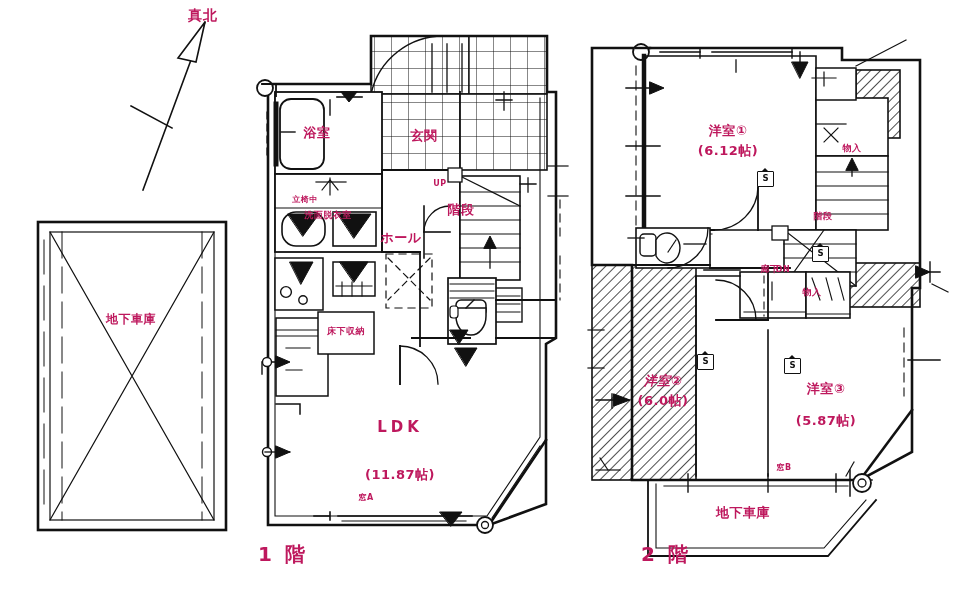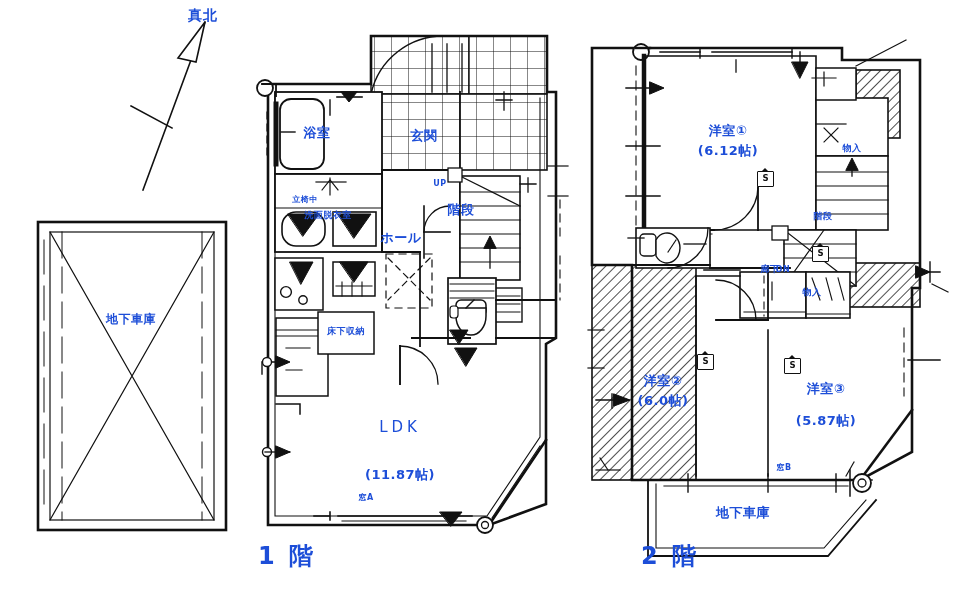--- a/index.html
+++ b/index.html
@@ -8,36 +8,36 @@
     width:961px;height:600px;overflow:hidden;position:relative;
     font-family:"DejaVu Sans","Liberation Sans",sans-serif;
     color:#111111;
   }
   #stage{position:absolute;inset:0;width:961px;height:600px;}
   svg.plan{position:absolute;left:0;top:0;width:961px;height:600px;display:block;}
 
   .lbl{
     position:absolute;
     font-family:"DejaVu Sans","Liberation Sans",sans-serif;
-    color:#1d4ed8;
+    color:#be185d;
     white-space:nowrap;
     line-height:1.08;
     letter-spacing:0.5px;
     font-weight:700;
   }
   .lbl.centered{transform:translateX(-50%);text-align:center;}
   .floor-cap{
-    font-size:24px;font-weight:700;letter-spacing:3px;
+    font-size:20px;font-weight:700;letter-spacing:3px;
   }
   .room-name{font-size:13px;}
   .room-name.big{font-size:12px;}
   .room-sz{font-size:13px;font-weight:700;}
   .tiny{font-size:9px;font-weight:700;}
   .tiny2{font-size:8px;font-weight:700;}
-  .ldk-title{font-size:15px;letter-spacing:4px;font-weight:400;}
+  .ldk-title{font-size:15px;letter-spacing:4px;font-weight:700;}
   .ldk-sub{font-size:13px;font-weight:700;letter-spacing:0.5px;margin-top:28px;}
   .north-lbl{font-size:14px;font-weight:700;letter-spacing:1px;}
   .smoke{
     position:absolute;width:15px;height:14px;
     border:1.6px solid #111;background:#fff;
     font-size:8.5px;font-weight:700;line-height:12px;text-align:center;
     border-radius:1px;
   }
   .smoke:after{
     content:"";position:absolute;left:3px;top:-4px;
@@ -324,21 +324,21 @@
   <div class="lbl tiny2 centered" style="left:366px;top:494px;">窓A</div>
 
   <div class="lbl ldk-title centered" style="left:400px;top:419px;">LDK</div>
   <div class="lbl ldk-sub centered" style="left:400px;top:440px;">(11.87帖)</div>
 
   <div class="lbl floor-cap" style="left:258px;top:544px;">1 階</div>
 
   <div class="lbl room-name centered" style="left:728px;top:124px;">洋室①</div>
   <div class="lbl room-sz centered" style="left:728px;top:144px;">(6.12帖)</div>
 
-  <div class="lbl room-name centered" style="left:663px;top:374px;">洋室②</div>
+  <div class="lbl room-name centered" style="left:663px;top:374px;font-style:italic;">洋室②</div>
   <div class="lbl room-sz centered" style="left:663px;top:394px;">(6.0帖)</div>
 
   <div class="lbl room-name centered" style="left:826px;top:382px;">洋室③</div>
   <div class="lbl room-sz centered" style="left:826px;top:414px;">(5.87帖)</div>
 
   <div class="lbl tiny centered" style="left:852px;top:144px;">物入</div>
 
   <div class="lbl tiny centered" style="left:812px;top:288px;">物入</div>
 
   <div class="lbl tiny centered" style="left:770px;top:265px;">廊下</div>

